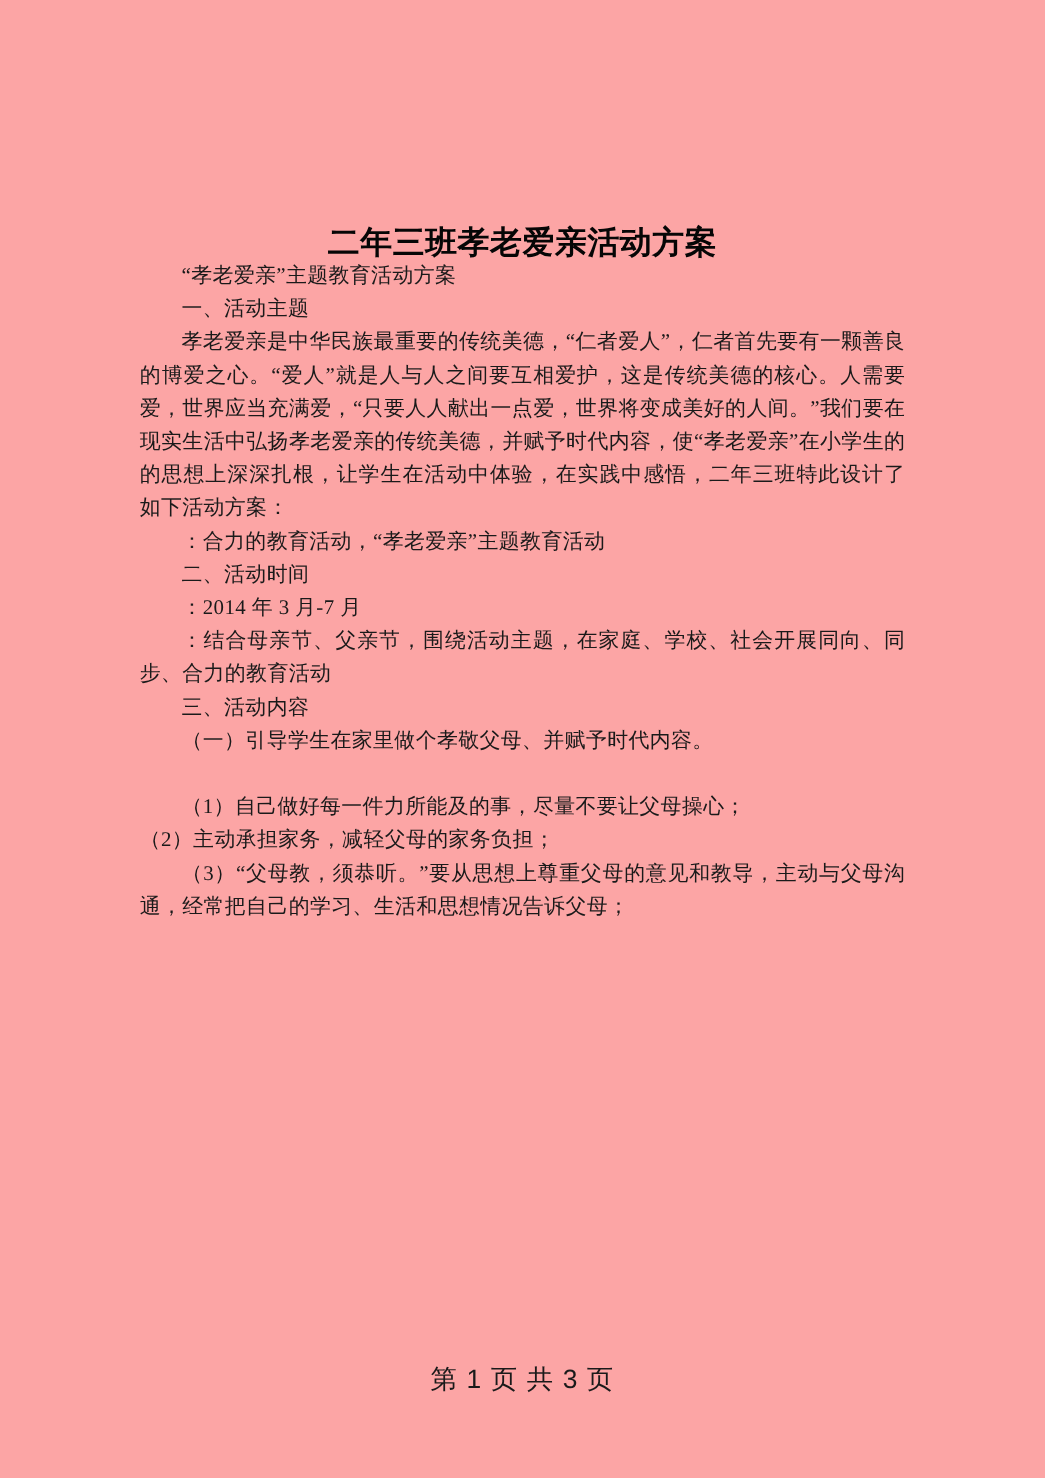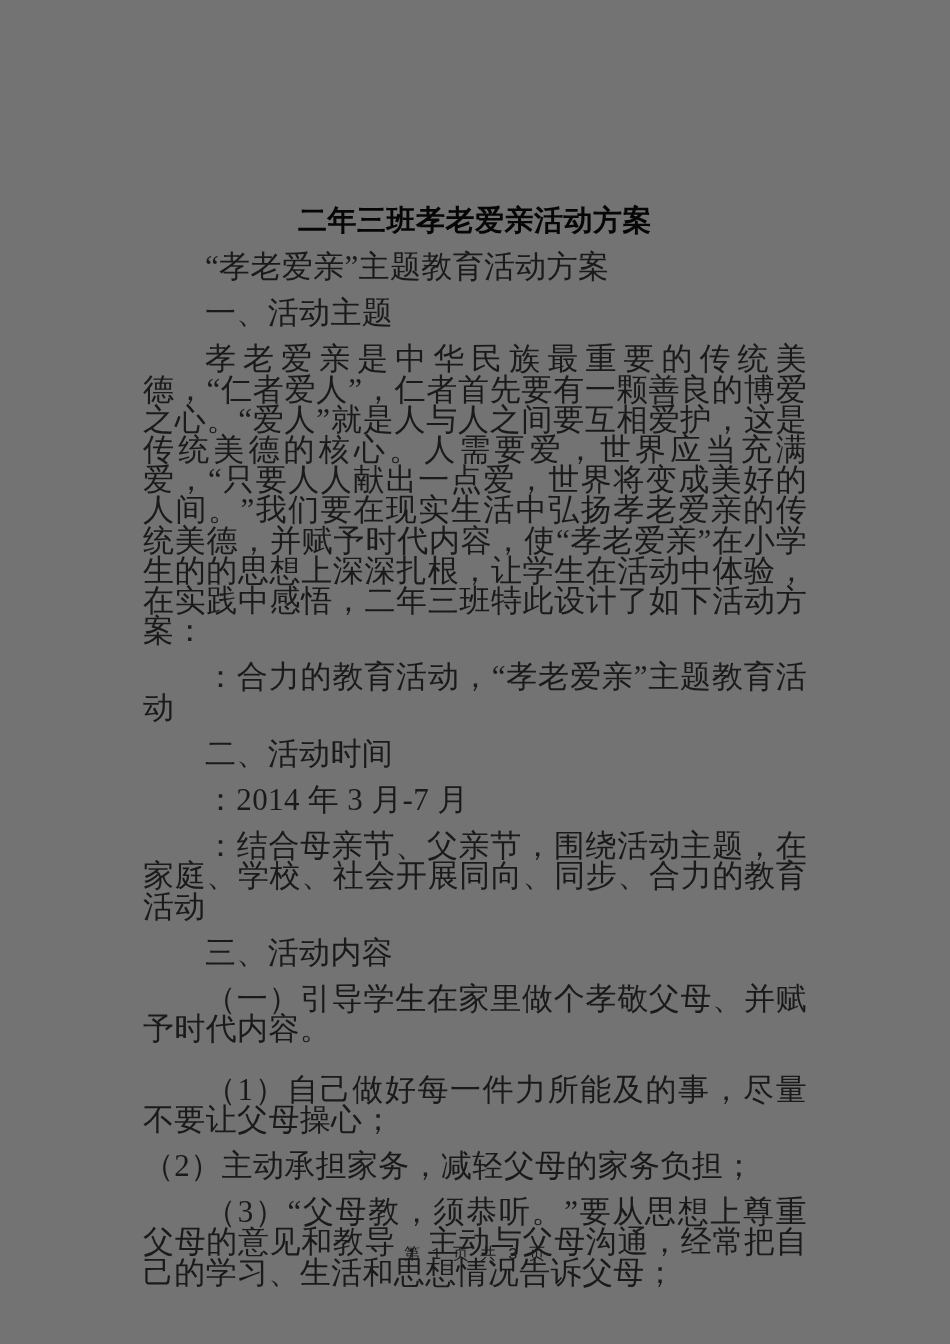--- a/index.html
+++ b/index.html
@@ -12,21 +12,21 @@
     font-family: "Liberation Serif", "DejaVu Serif", serif;
     color: #000000;
     -webkit-font-smoothing: antialiased;
   }
 
   #page {
     position: relative;
     width: 950px;
     height: 1344px;
     margin: 0 auto;
-    background: #737373;
+    background: #fca5a5;
     overflow: hidden;
     box-sizing: border-box;
   }
 
   
   .doc-title {
     position: absolute;
     left: 0;
     top: 182px;
     width: 950px;
@@ -43,27 +43,27 @@
   
   .doc-body {
     position: absolute;
     left: 127px;
     top: 236px;
     width: 696px;
   }
 
   .para {
     font-family: "Liberation Serif", "DejaVu Serif", serif;
-    font-size: 31px;
+    font-size: 19px;
     line-height: 30.2px;
     color: #1a1a1a;
     text-align: justify;
     text-justify: inter-ideograph;
     text-align-last: left;
-    margin: 16px;
+    margin: 0;
     letter-spacing: 0.35px;
     word-break: break-all;
   }
   .para.indent {
     text-indent: 2em;
   }
   .para.flush {
     text-indent: 0;
   }
   
@@ -71,22 +71,22 @@
     margin-top: 30.2px;
   }
 
   
   .page-footer {
     position: absolute;
     left: 0;
     top: 1242px;
     width: 950px;
     text-align: center;
-    font-family: Liberation Mono, monospace;
-    font-size: 16px;
+    font-family: Liberation Sans, sans-serif;
+    font-size: 24px;
     line-height: 26px;
     color: #1a1a1a;
     letter-spacing: 1px;
     white-space: nowrap;
   }
 </style>
 </head>
 <body>
 
 <div id="page">

